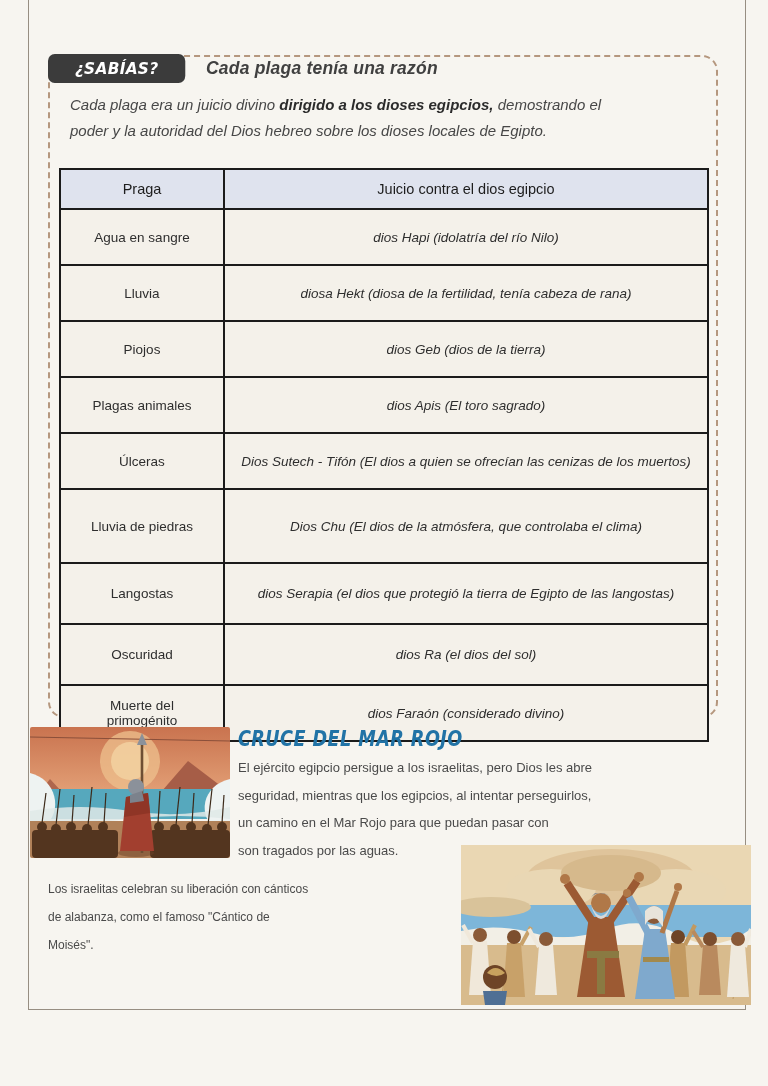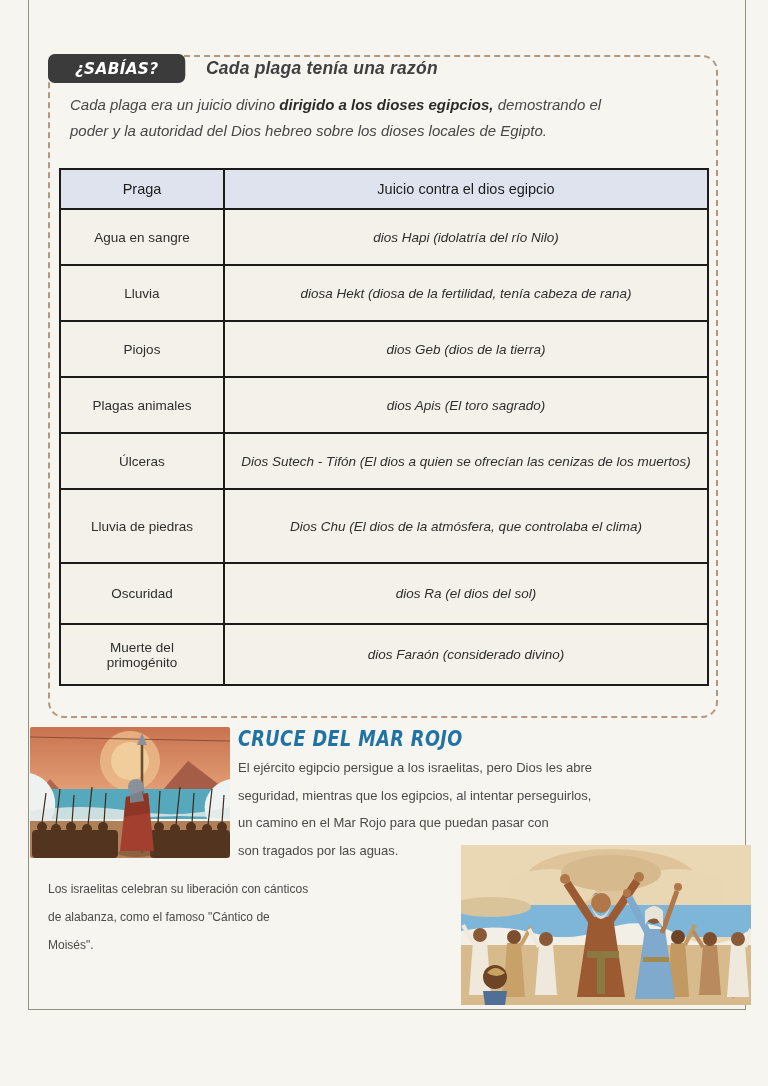--- a/index.html
+++ b/index.html
@@ -119,20 +119,24 @@
         <td class="col-plague">Plagas animales</td>
         <td class="col-judg">dios Apis (El toro sagrado)</td>
       </tr>
     <tr>
         <td class="col-plague">Úlceras</td>
         <td class="col-judg">Dios Sutech - Tifón (El dios a quien se ofrecían las cenizas de los muertos)</td>
       </tr>
     <tr>
         <td class="col-plague">Lluvia de piedras</td>
         <td class="col-judg">Dios Chu (El dios de la atmósfera, que controlaba el clima)</td>
+      </tr>
+    <tr>
+        <td class="col-plague">Langostas</td>
+        <td class="col-judg">dios Serapia (el dios que protegió la tierra de Egipto de las langostas)</td>
       </tr>
     <tr>
         <td class="col-plague">Oscuridad</td>
         <td class="col-judg">dios Ra (el dios del sol)</td>
       </tr>
     <tr>
         <td class="col-plague">Muerte del primogénito</td>
         <td class="col-judg">dios Faraón (considerado divino)</td>
       </tr>
   </tbody>

